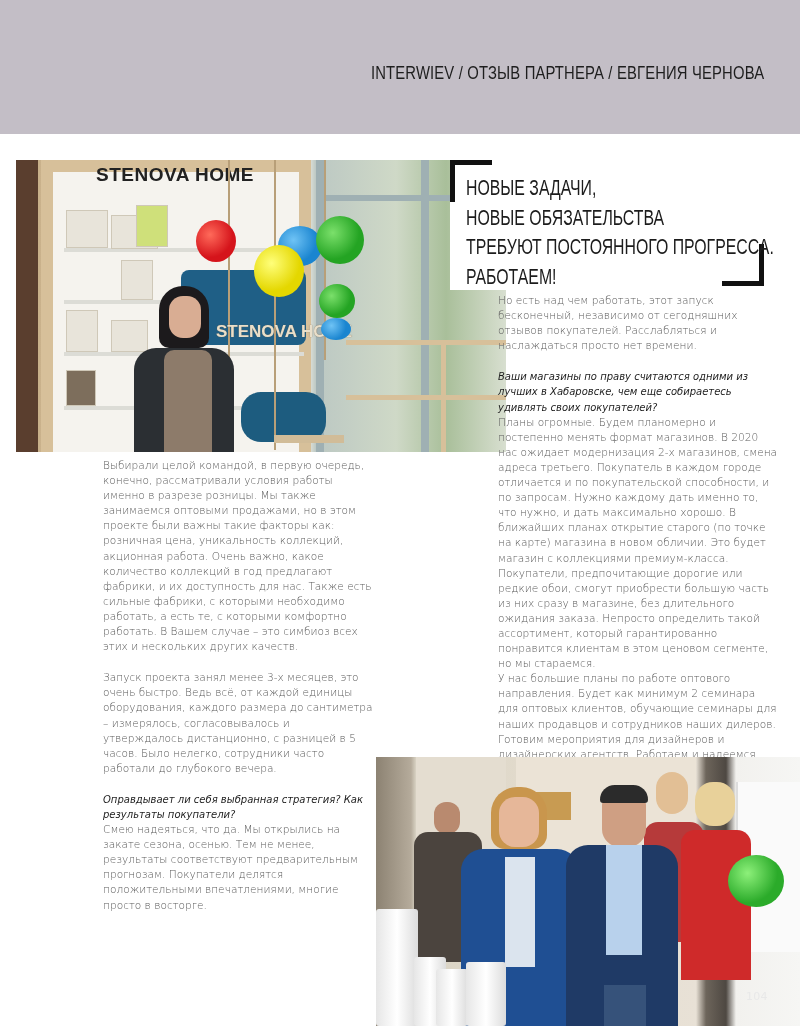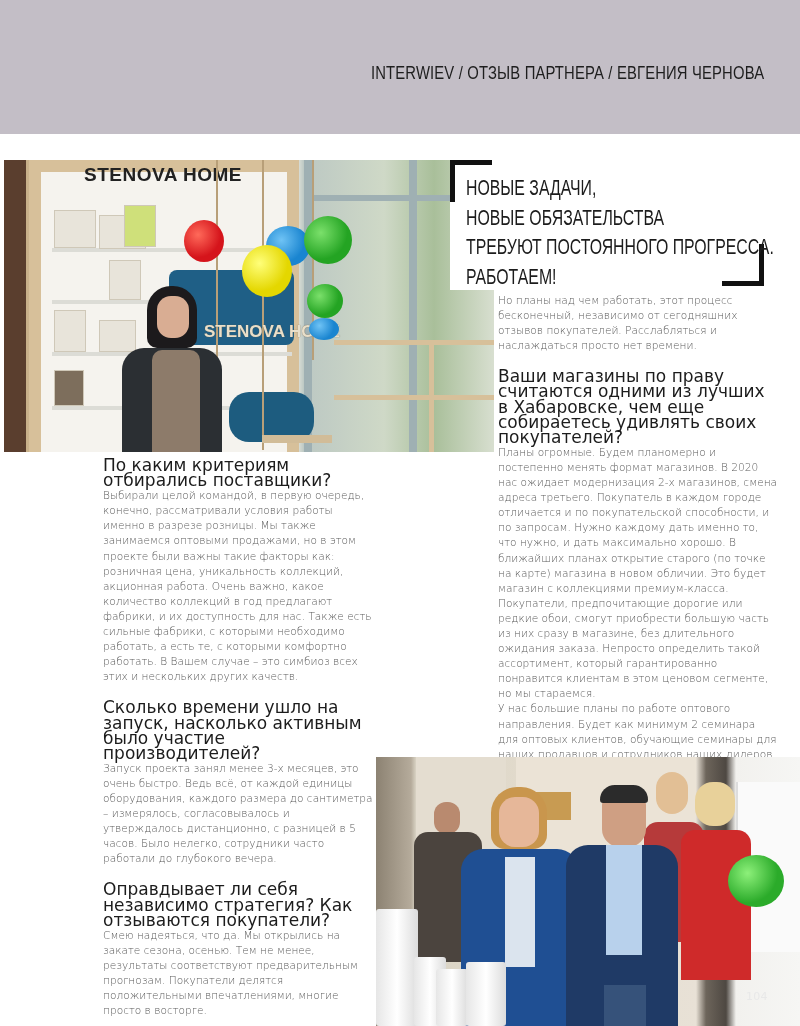--- a/index.html
+++ b/index.html
@@ -17,21 +17,21 @@
     position: absolute; right: 36px; top: 62px;
     font-family: "Liberation Sans", sans-serif;
     font-size: 19px; letter-spacing: 0.2px;
     color: #1e1e1e;
     transform: scaleX(0.78); transform-origin: right center;
     white-space: nowrap;
   }
 
   
   .photo-top {
-    position: absolute; left: 4px; top: 160px; width: 490px; height: 292px;
+    position: absolute; left: 16px; top: 160px; width: 490px; height: 292px;
     overflow: hidden;
     background: linear-gradient(90deg, #5a3e2e 0px, #5a3e2e 22px, #c8b08a 22px, #d9c39b 50px, #efe9dc 50px, #f3f0e6 290px, #bcc8c3 300px, #cfd9c7 380px, #a9bf9a 430px, #d8dfd0 490px);
   }
   .photo-top .store-frame {
     position: absolute; left: 25px; top: 0; width: 270px; height: 292px;
     border: 12px solid #d7c09a; border-bottom: none; box-sizing: border-box;
     background: #f5f3ee;
   }
   .photo-top .sign {
     position: absolute; left: 80px; top: 4px; font-family: "Liberation Sans", sans-serif;
@@ -65,21 +65,21 @@
     text-transform: uppercase; white-space: nowrap;
   }
   .quote-text div { display: block; }
 
   
   .col {
     position: absolute;
     font-size: 10.6px; line-height: 15.1px; color: #555;
   }
   .col p { margin: 0; }
-  .col .q { color: #1c1c1c; font-weight: normal; font-size: 17px; }
+  .col .q { color: #1c1c1c; font-weight: normal; font-size: 10px; font-style: italic; }
   .col .a { color: #5a5a5a; font-weight: 300; }
   .col .gap { height: 16px; }
   .col-right { left: 498px; top: 293px; width: 280px; }
   .col-left { left: 103px; top: 458px; width: 270px; }
 
   
   .photo-bottom {
     position: absolute; left: 376px; top: 757px; width: 424px; height: 269px;
     overflow: hidden;
     background: linear-gradient(90deg, #8c8272 0px, #b5ab9b 35px, #d9d3c4 40px, #e6ded0 200px, #e8e1d6 320px, #6d655b 330px, #4e4842 350px, #f2f1ee 360px, #f6f6f4 424px);
@@ -148,35 +148,33 @@
 <div class="quote-corner-tl"></div>
 <div class="quote-corner-br"></div>
 <div class="quote-text">
   <div>НОВЫЕ ЗАДАЧИ,</div>
   <div>НОВЫЕ ОБЯЗАТЕЛЬСТВА</div>
   <div>ТРЕБУЮТ ПОСТОЯННОГО ПРОГРЕССА.</div>
   <div>РАБОТАЕМ!</div>
 </div>
 
 <div class="col col-right">
-  <p class="a">Но планы над чем работать, этот процесс бесконечный, независимо от сегодняшних отзывов покупателей. Расслабляться и наслаждаться просто нет времени.</p>
+  <p class="a">Но есть над чем работать, этот запуск бесконечный, независимо от сегодняшних отзывов покупателей. Расслабляться и наслаждаться просто нет времени.</p>
   <div class="gap"></div>
   <p class="q">Ваши магазины по праву считаются одними из лучших в Хабаровске, чем еще собираетесь удивлять своих покупателей?</p>
   <p class="a">Планы огромные. Будем планомерно и постепенно менять формат магазинов. В 2020 нас ожидает модернизация 2-х магазинов, смена адреса третьего. Покупатель в каждом городе отличается и по покупательской способности, и по запросам. Нужно каждому дать именно то, что нужно, и дать максимально хорошо. В ближайших планах открытие старого (по точке на карте) магазина в новом обличии. Это будет магазин с коллекциями премиум-класса. Покупатели, предпочитающие дорогие или редкие обои, смогут приобрести большую часть из них сразу в магазине, без длительного ожидания заказа. Непросто определить такой ассортимент, который гарантированно понравится клиентам в этом ценовом сегменте, но мы стараемся.</p>
   <p class="a">У нас большие планы по работе оптового направления. Будет как минимум 2 семинара для оптовых клиентов, обучающие семинары для наших продавцов и сотрудников наших дилеров. Готовим мероприятия для дизайнеров и дизайнерских агентств. Работаем и надеемся, что все получится.</p>
 </div>
 
 <div class="col col-left">
-  <p class="q">По каким критериям отбирались поставщики?</p>
   <p class="a">Выбирали целой командой, в первую очередь, конечно, рассматривали условия работы именно в разрезе розницы. Мы также занимаемся оптовыми продажами, но в этом проекте были важны такие факторы как: розничная цена, уникальность коллекций, акционная работа. Очень важно, какое количество коллекций в год предлагают фабрики, и их доступность для нас. Также есть сильные фабрики, с которыми необходимо работать, а есть те, с которыми комфортно работать. В Вашем случае – это симбиоз всех этих и нескольких других качеств.</p>
   <div class="gap"></div>
-  <p class="q">Сколько времени ушло на запуск, насколько активным было участие производителей?</p>
   <p class="a">Запуск проекта занял менее 3-х месяцев, это очень быстро. Ведь всё, от каждой единицы оборудования, каждого размера до сантиметра – измерялось, согласовывалось и утверждалось дистанционно, с разницей в 5 часов. Было нелегко, сотрудники часто работали до глубокого вечера.</p>
   <div class="gap"></div>
-  <p class="q">Оправдывает ли себя независимо стратегия? Как отзываются покупатели?</p>
+  <p class="q">Оправдывает ли себя выбранная стратегия? Как результаты покупатели?</p>
   <p class="a">Смею надеяться, что да. Мы открылись на закате сезона, осенью. Тем не менее, результаты соответствуют предварительным прогнозам. Покупатели делятся положительными впечатлениями, многие просто в восторге.</p>
 </div>
 
 <div class="photo-bottom">
   <div class="wall-art" style="left:40px;width:90px;background:#e4ddd0;"></div>
   <div class="wall-art" style="left:140px;width:180px;background:#ebe3d6;"></div>
   <div style="position:absolute;left:155px;top:35px;width:40px;height:28px;background:#c89b52;"></div>
   <div style="position:absolute;left:360px;top:25px;width:64px;height:170px;background:#fafafa;border-left:2px solid #ddd;"></div>
 
   <div class="person" style="left:38px;top:45px;width:68px;height:160px;">

